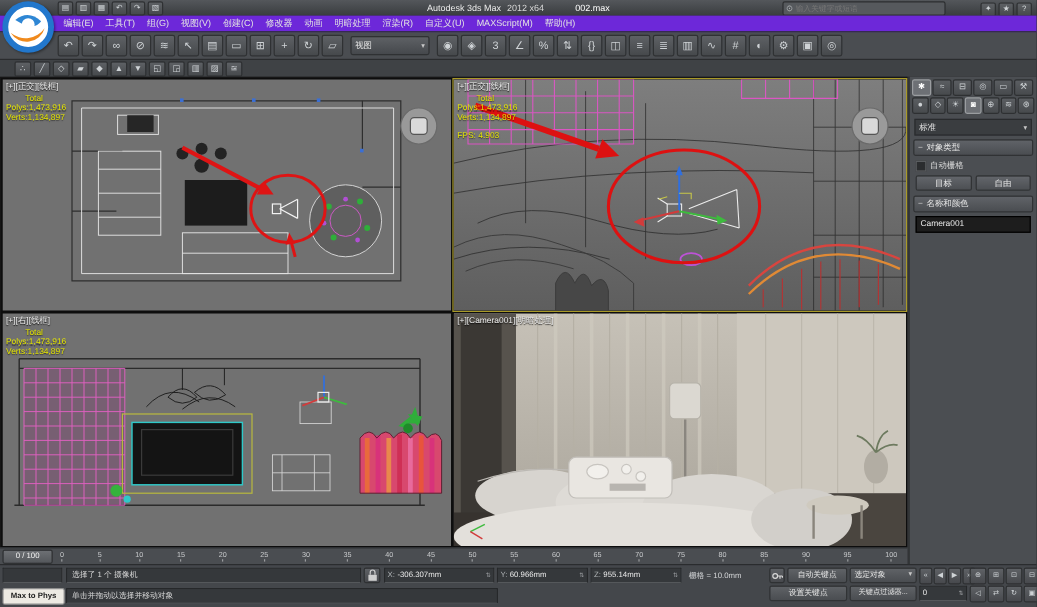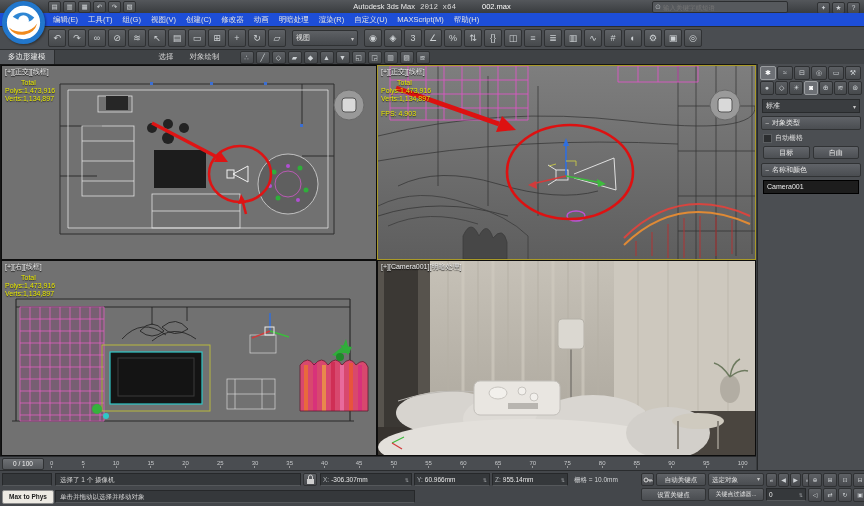--- a/index.html
+++ b/index.html
@@ -4,28 +4,28 @@
 <style>
   html,body{margin:0;padding:0;background:#222;}
   #root{position:relative;width:864px;height:506px;background:#3a3d40;overflow:hidden;
         font-family:"Liberation Sans","DejaVu Sans",sans-serif;color:#ddd;-webkit-font-smoothing:antialiased;}
   
   .titlebar{position:absolute;left:0;top:0;width:864px;height:13px;background:linear-gradient(#54575b,#393c3f);border-bottom:1px solid #2a2c2e;display:flex;align-items:center;}
   .tb-icon{display:inline-block;text-align:center;background:linear-gradient(#5e6165,#46494c);border:1px solid #2f3133;border-radius:2px;color:#cfd3d6;overflow:hidden;}
   .qat{display:flex;gap:2px;margin-left:48px;z-index:2;}
   .qat .tb-icon,.info-icons .tb-icon{width:11px;height:10px;line-height:10px;font-size:6.5px;}
   .title-text{position:absolute;left:0;right:0;top:0;height:13px;line-height:13px;text-align:center;font-size:7.5px;color:#ececec;pointer-events:none;}
-  .title-text .ver{margin-left:5px;color:#d8d8d8;font-family:Liberation Mono, monospace;}
+  .title-text .ver{margin-left:5px;color:#d8d8d8;}
   .title-text .doc{margin-left:26px;color:#ffffff;}
   .search-box{position:absolute;right:76px;top:1px;width:130px;height:10px;background:#56595d;border:1px solid #2c2e30;border-radius:2px;display:flex;align-items:center;padding:0 2px;}
   .search-box .mag{font-size:7px;color:#aeb2b5;}
   .search-box input{flex:1;background:transparent;border:none;outline:none;color:#b6babd;font-size:6.5px;padding:0 2px;font-family:inherit;}
   .info-icons{position:absolute;right:4px;top:1.5px;display:flex;gap:2px;}
   
-  .menubar{position:absolute;left:0;top:13px;width:864px;height:14px;background:#1d4ed8;border-bottom:1px solid #2a2c2e;display:flex;align-items:center;padding-left:48px;box-sizing:border-box;}
+  .menubar{position:absolute;left:0;top:13px;width:864px;height:14px;background:#6d28d9;border-bottom:1px solid #2a2c2e;display:flex;align-items:center;padding-left:48px;box-sizing:border-box;}
   .menu-item{font-size:7.5px;color:#e3e3e3;padding:0 5px;white-space:nowrap;}
   
   .toolbar{position:absolute;left:0;top:27px;width:864px;height:23px;background:#4a4d51;border-bottom:1px solid #2a2c2e;display:flex;align-items:center;padding-left:48px;box-sizing:border-box;gap:3px;}
   .tb-group{display:flex;gap:2px;}
   .toolbar .tb-icon{width:16px;height:16px;line-height:16px;font-size:9px;}
   .view-dd{height:14px;width:58px;background:linear-gradient(#5e6165,#45484c);border:1px solid #2f3133;border-radius:2px;font-size:7px;display:flex;align-items:center;justify-content:space-between;padding:0 3px;color:#e6e6e6;margin:0 3px;}
   .arr{font-size:6px;color:#c8c8c8;}
   
   .ribbon{position:absolute;left:0;top:50px;width:864px;height:14px;background:#3f4245;border-bottom:1px solid #232527;display:flex;align-items:center;}
   .ribbon-tabs{display:flex;height:100%;align-items:center;}
@@ -171,25 +171,20 @@
         <span class="tb-icon">∿</span>
         <span class="tb-icon">#</span>
         <span class="tb-icon">◐</span>
         <span class="tb-icon">⚙</span>
         <span class="tb-icon">▣</span>
         <span class="tb-icon">◎</span>
       </div>
   </div>
 
   <div class="ribbon">
-    <div class="ribbon-tabs">
-        <span class="ribbon-tab">多边形建模</span>
-        <span class="ribbon-tab">选择</span>
-        <span class="ribbon-tab">对象绘制</span>
-      </div>
     <div class="ribbon-tools">
         <span class="tb-icon">∴</span>
         <span class="tb-icon">╱</span>
         <span class="tb-icon">◇</span>
         <span class="tb-icon">▰</span>
         <span class="tb-icon">◆</span>
         <span class="tb-icon">▲</span>
         <span class="tb-icon">▼</span>
         <span class="tb-icon">◱</span>
         <span class="tb-icon">◲</span>

